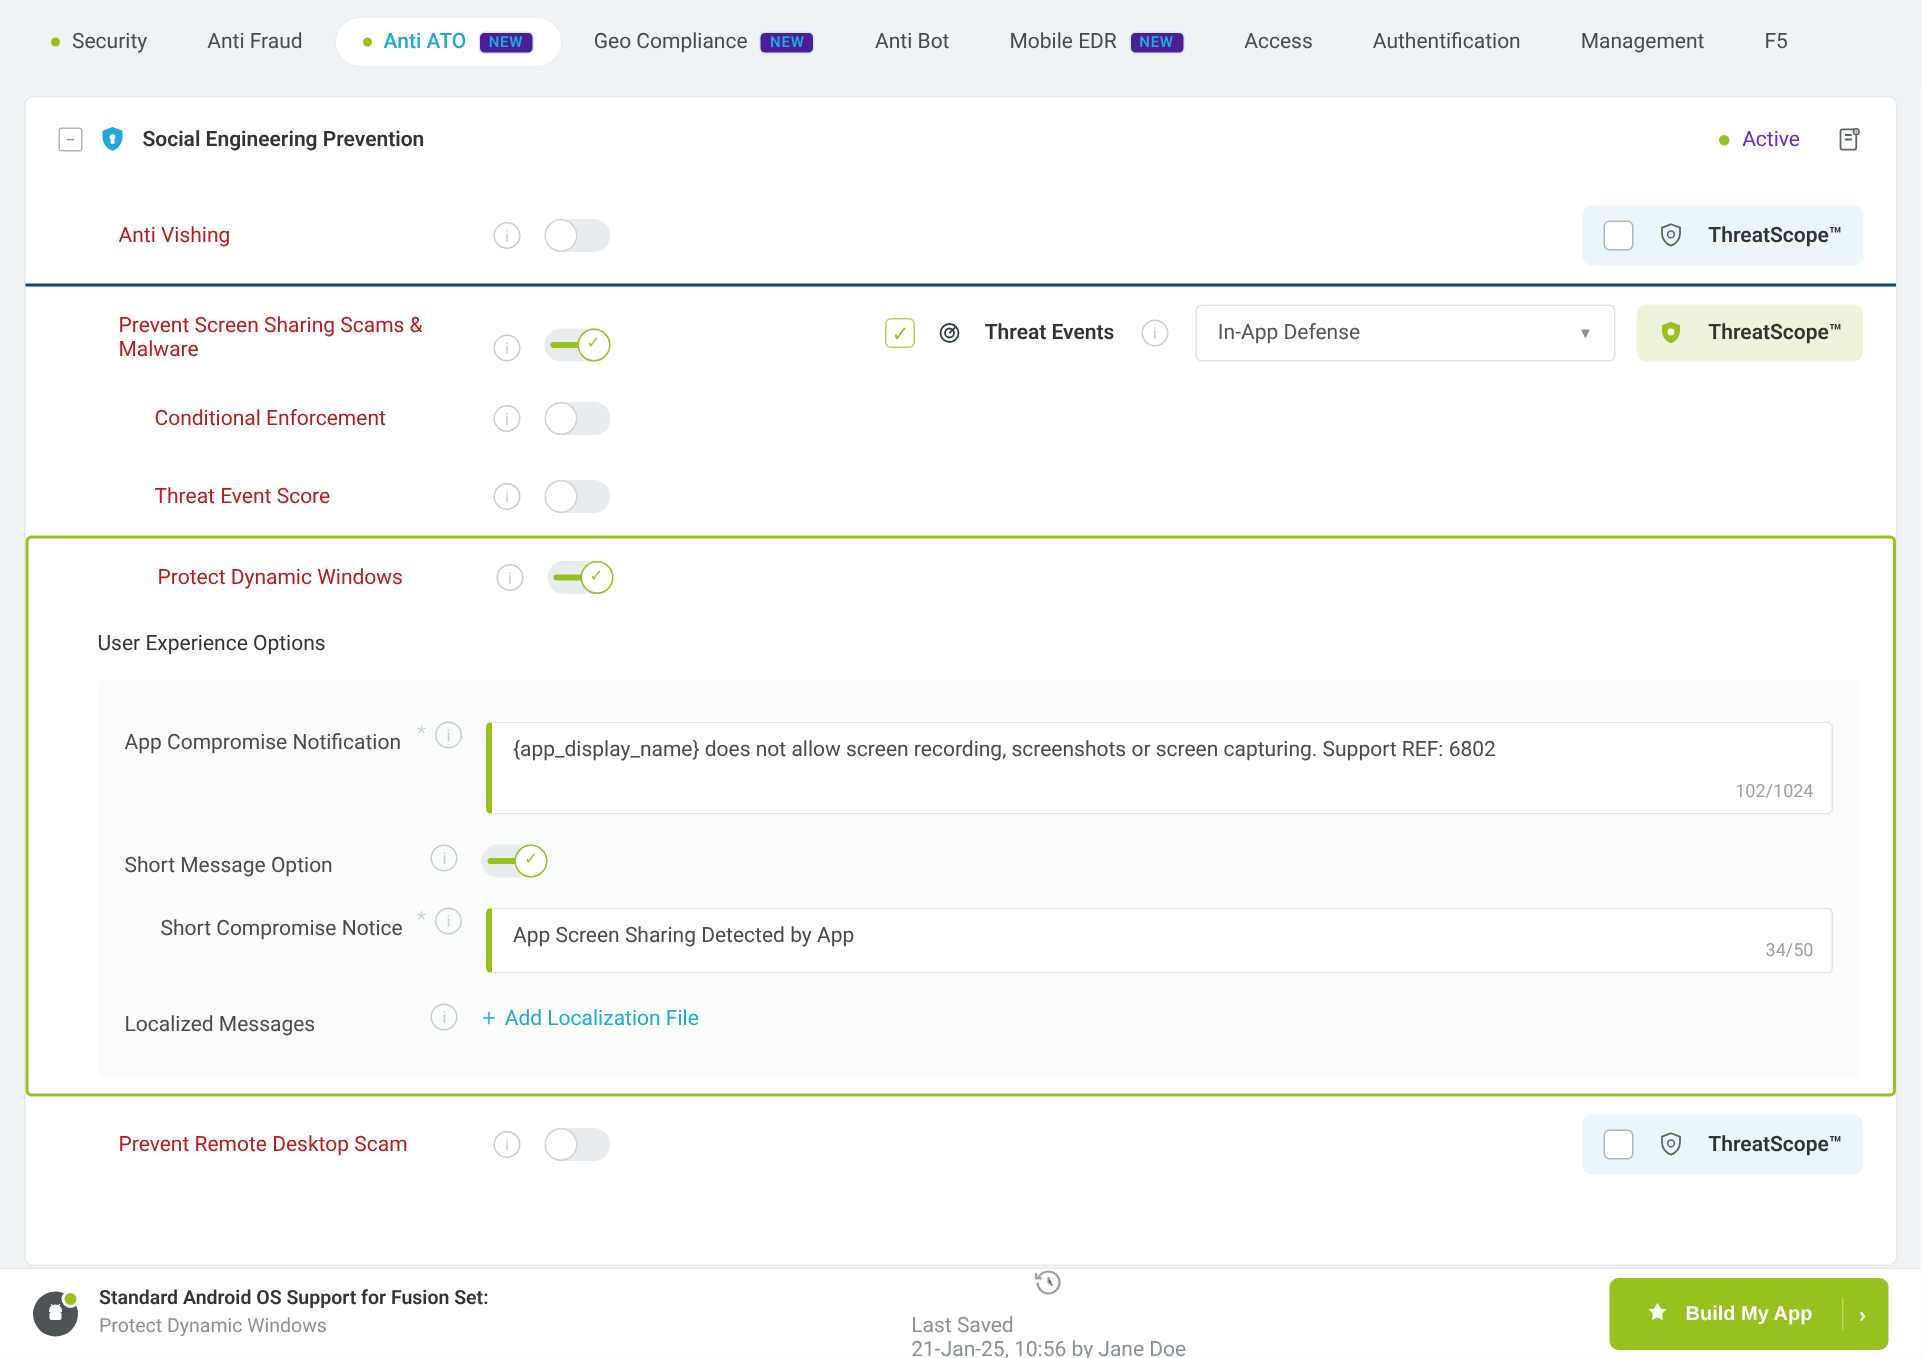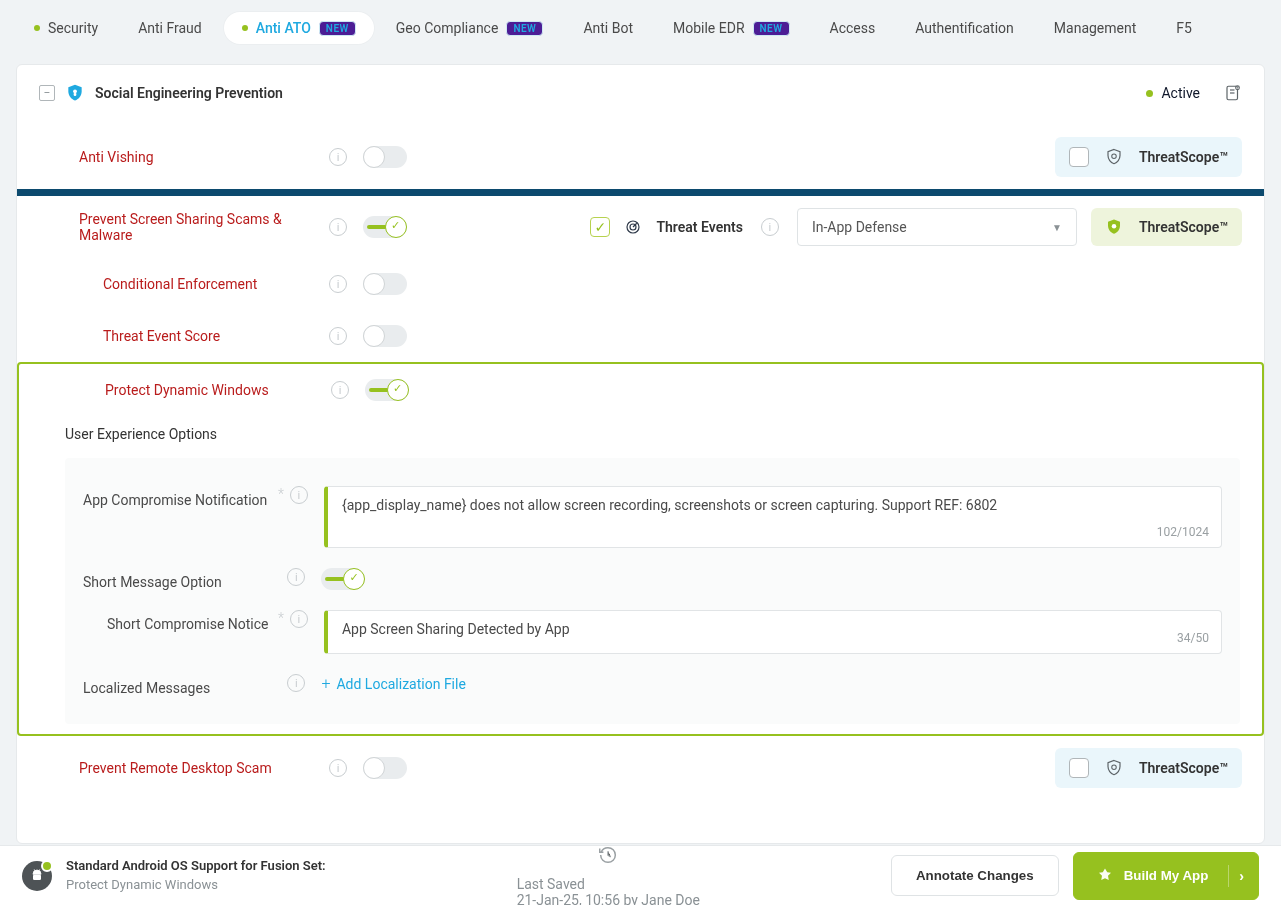--- a/index.html
+++ b/index.html
@@ -77,33 +77,33 @@
     color: #8a9195;
     font-size: 12px;
     line-height: 1;
   }
   .shield-icon {
     width: 20px; height: 20px;
     display:inline-flex;align-items:center;justify-content:center;
   }
   .card-title { font-weight: 600; color: #333; }
   .card-header .spacer { flex: 1; }
-  .status-active { display:flex;align-items:center;gap:8px;color:#0f172a; }
+  .status-active { display:flex;align-items:center;gap:8px;color:#6d28d9; }
   .status-active .dot { width:7px;height:7px;border-radius:50%;background:#96c11f; }
   .notes-icon { width:18px;height:18px;display:inline-flex;justify-content:center; }
 
   .card-body { padding: 4px 0 0 0; }
 
   .row {
     display: flex;
     align-items: center;
     padding: 12px 22px;
     min-height: 52px;
   }
-  .row.border { border-top: 7px solid #0c4a6e; }
+  .row.border { border-top: 2px solid #0c4a6e; align-items: flex-end; }
   .row .label {
     width: 250px;
     color: #b91c1c;
     padding-right: 6px;
     margin-left: 40px;
   }
   .row.indent1 .label { padding-left: 24px; width:250px;}
 
   .info-icon {
     width: 18px; height: 18px; border: 1.5px solid #c8cdd0; border-radius: 50%;
@@ -513,23 +513,20 @@
       <svg viewBox="0 0 24 24" width="22" height="22">
           <path fill="none" stroke="#9aa0a3" stroke-width="1.6" d="M4 12a8 8 0 108-8 8 8 0 00-7.5 5M3 5v4h4"></path>
           <path stroke="#9aa0a3" stroke-width="1.6" d="M12 8v4l3 2"></path>
         </svg>
     </span>
     <div>
       <div>Last Saved</div>
       <div>21-Jan-25, 10:56 by Jane Doe</div>
     </div>
   </div>
-  <button class="btn">
-    <span>Annotate Changes</span>
-  </button>
   <button class="btn btn-primary">
     <span class="build-icon">
       <svg viewBox="0 0 24 24" width="18" height="18">
           <path fill="#fff" d="M12 2l3 5 5 .8-4 4 1 5.5L12 15l-5 2.3 1-5.5-4-4L9 7z" opacity="0.95"></path>
         </svg>
     </span>
     <span>Build My App</span>
     <span class="divider"></span>
     <span class="chev">›</span>
   </button>

